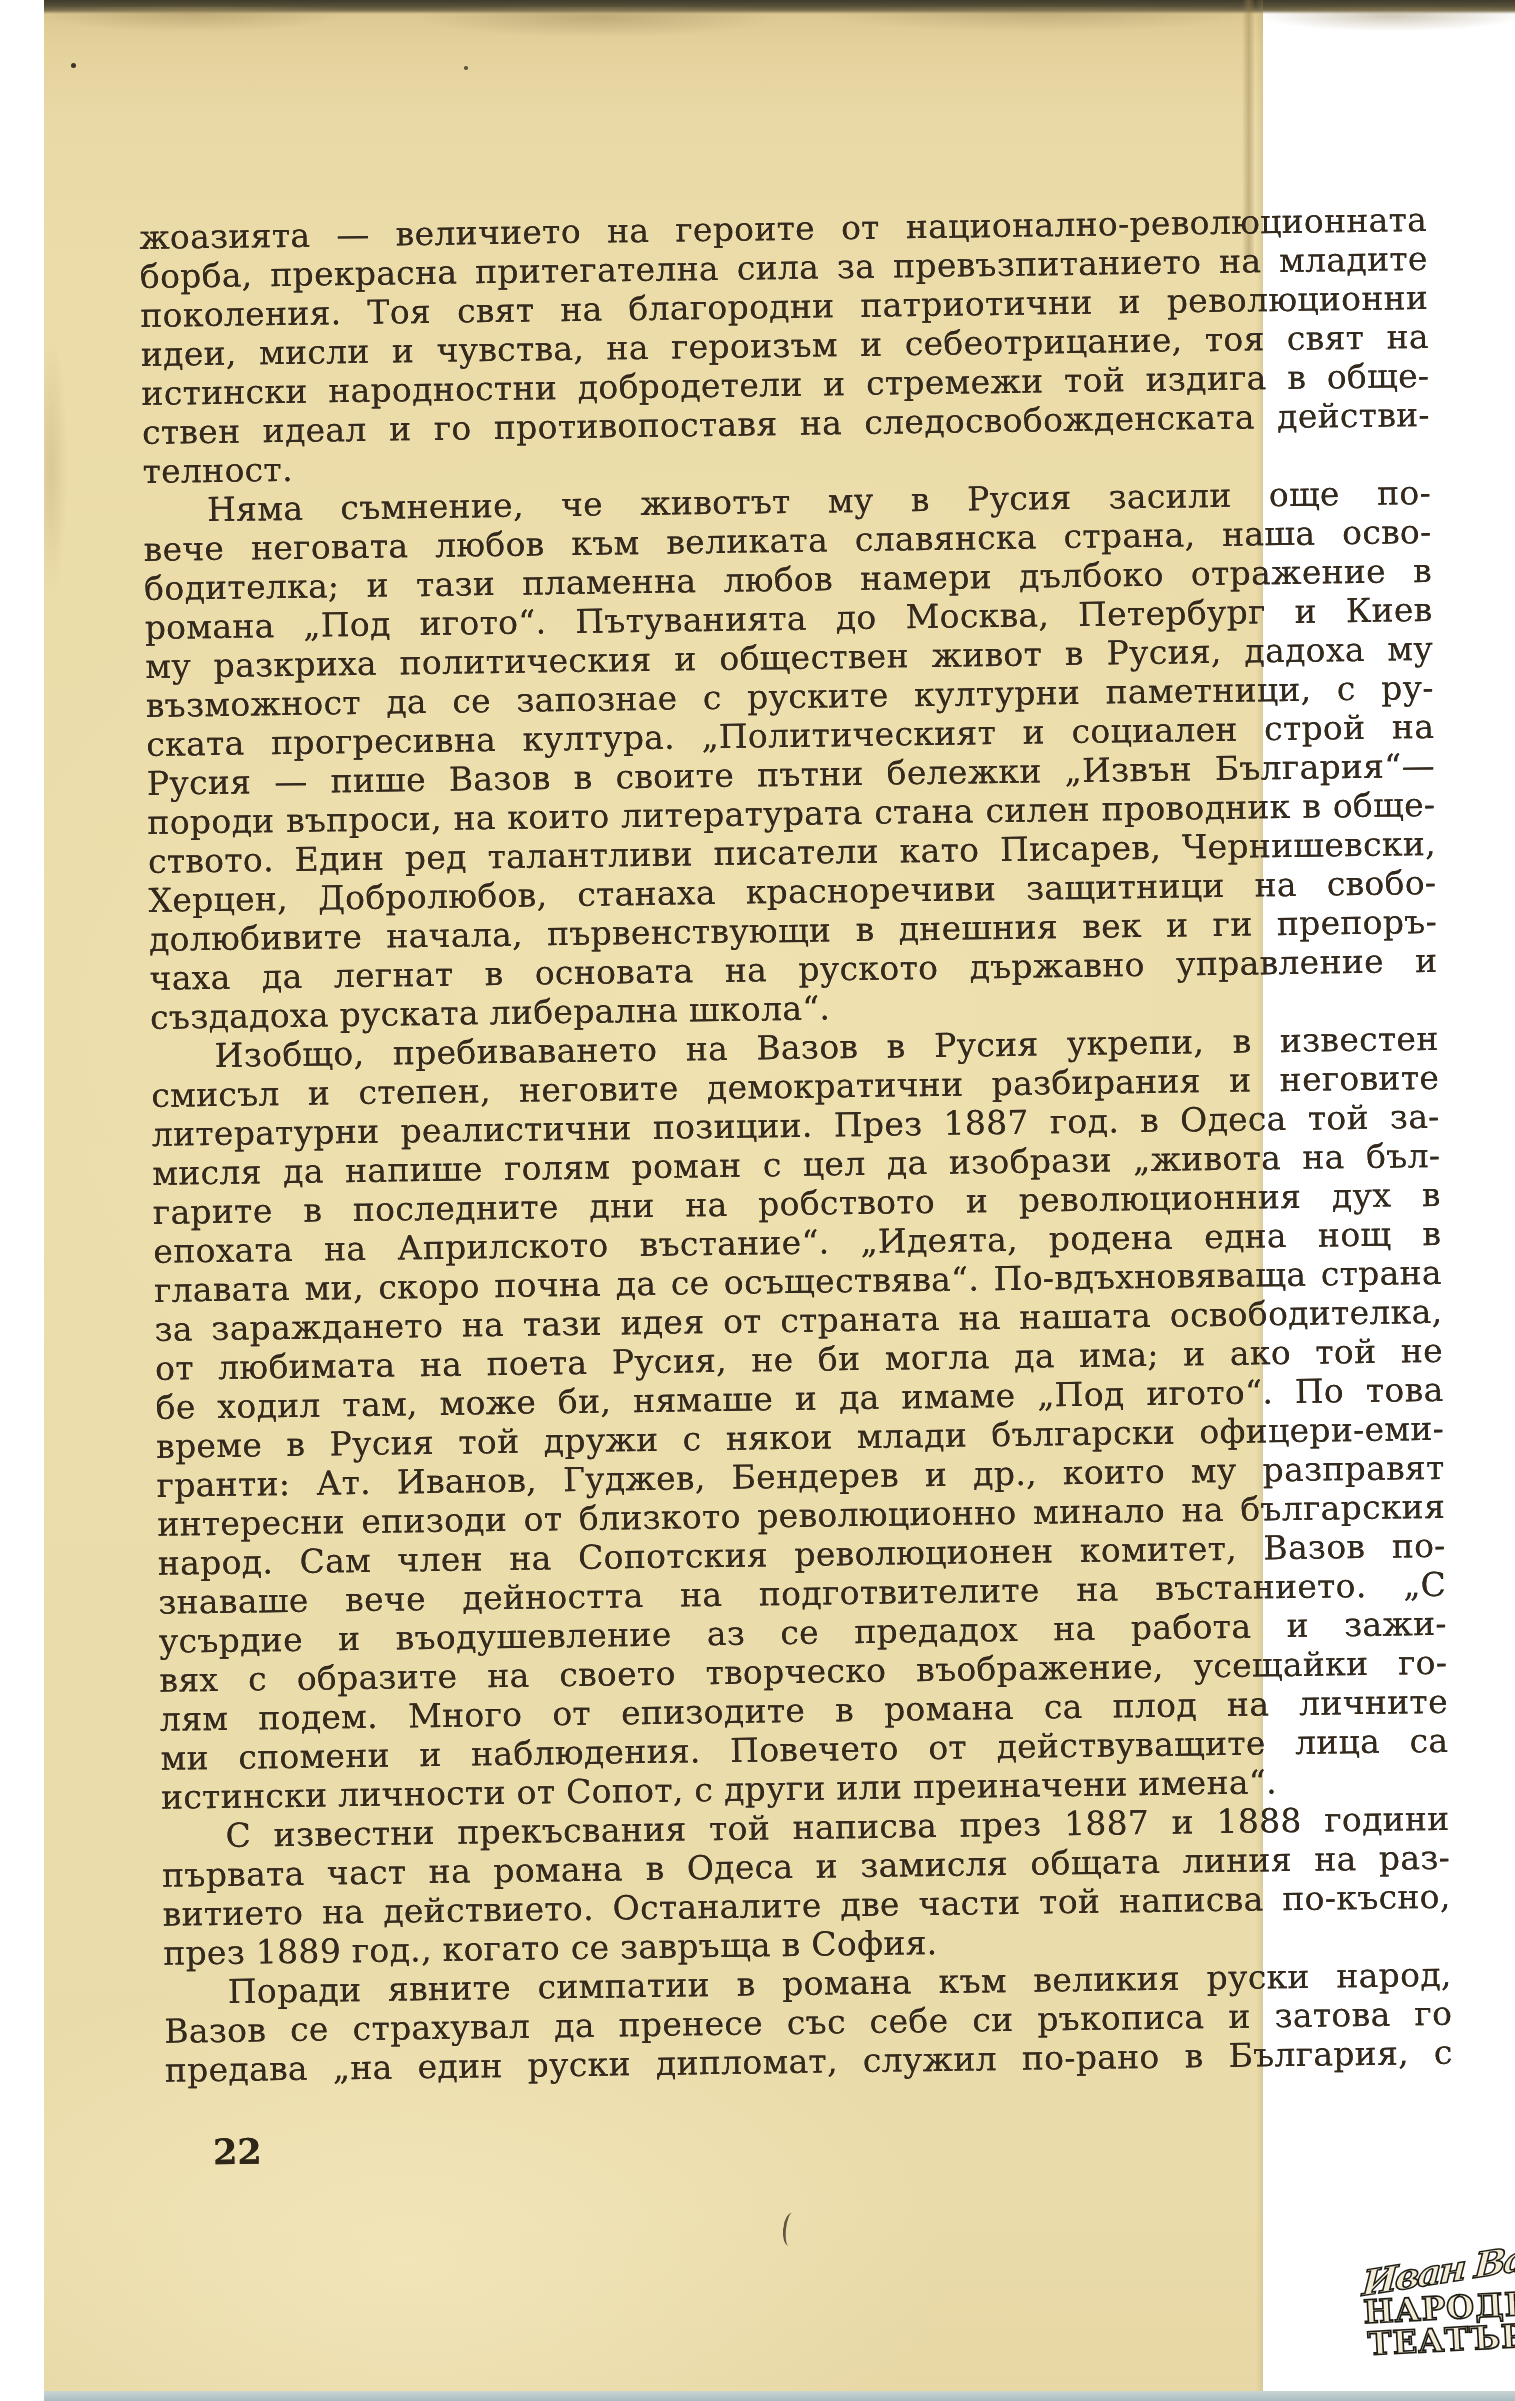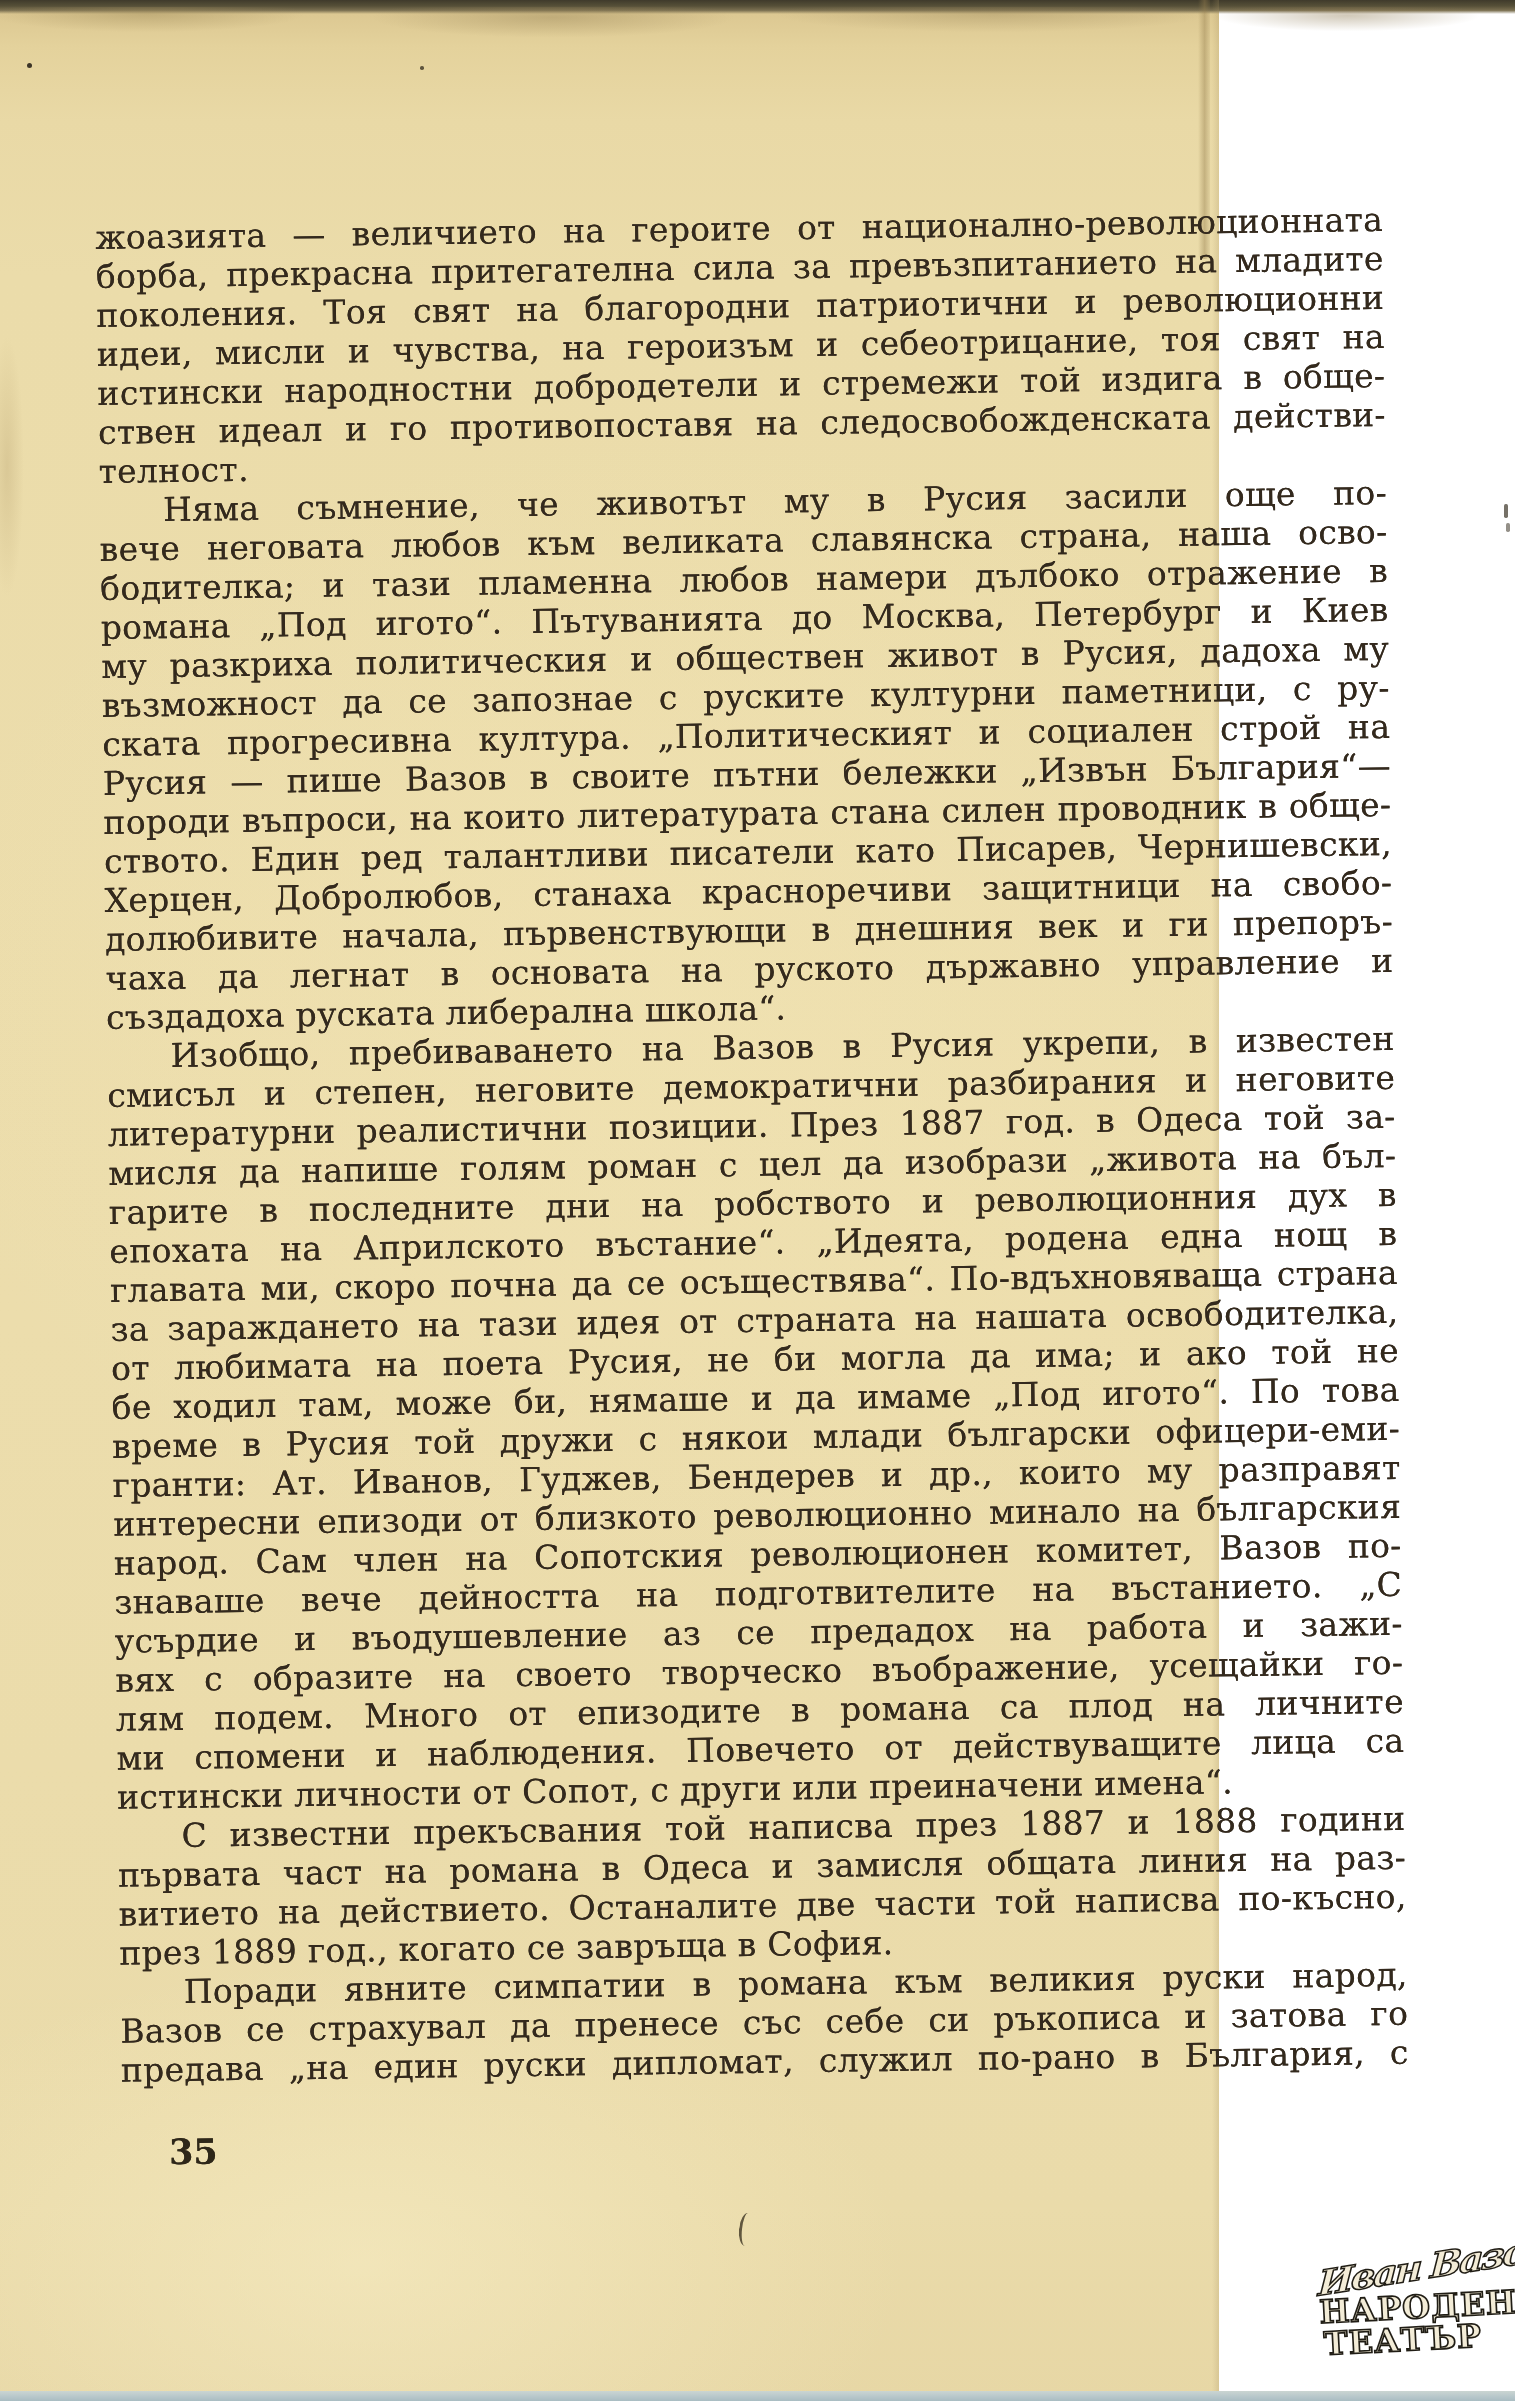--- a/index.html
+++ b/index.html
@@ -7,20 +7,21 @@
     width:1515px;height:2401px;
     font-family:"DejaVu Serif","Liberation Serif",serif;
     overflow:hidden;
   }
   .page{
     position:relative;width:1219px;height:2401px;
     background:
       radial-gradient(ellipse 777px 432px at 363px 2262px, rgba(248,238,198,.55), rgba(248,238,198,0) 70%),
       radial-gradient(ellipse 1036px 777px at 55% 42%, rgba(246,233,186,.35), rgba(246,233,186,0) 75%),
       linear-gradient(180deg,#d9c48e 0px,#e4d29c 47px,#e9d9a6 121px,#ebdcaa 276px,#ecddac 55%,#eadbaa 92%,#e7d7a5 100%);
+    margin-left: 44px;
   }
   
   .top-edge{
     position:absolute;left:0;top:0;width:1515px;height:14px;
     background:linear-gradient(180deg,#3f3a2b 0,#565038 6px,#7c7152 10.4px,rgba(124,113,82,0) 14px);
   }
   .top-stain{
     position:absolute;left:0;top:7px;width:1515px;height:48px;
     background:
       radial-gradient(ellipse 225px 26px at 147px 7px, rgba(160,140,90,.45), rgba(160,140,90,0) 70%),
@@ -156,21 +157,21 @@
       <div class="line flush">истински личности от Сопот, с други или преиначени имена“.</div>
       <div class="line indent">С известни прекъсвания той написва през 1887 и 1888 години</div>
       <div class="line">първата част на романа в Одеса и замисля общата линия на раз-</div>
       <div class="line">витието на действието. Останалите две части той написва по-късно,</div>
       <div class="line flush">през 1889 год., когато се завръща в София.</div>
       <div class="line indent">Поради явните симпатии в романа към великия руски народ,</div>
       <div class="line">Вазов се страхувал да пренесе със себе си ръкописа и затова го</div>
       <div class="line">предава „на един руски дипломат, служил по-рано в България, с</div>
     </div>
 
-  <div class="page-number">35</div>
+  <div class="page-number">22</div>
 
   <div class="stamp">
     <span class="sig">Иван Вазов</span>
     <span class="l1">НАРОДЕН</span>
     <span class="l2">ТЕАТЪР</span>
   </div>
 
   <span class="speck s1"></span>
   <span class="speck s2"></span>
   <span class="speck s3"></span>

